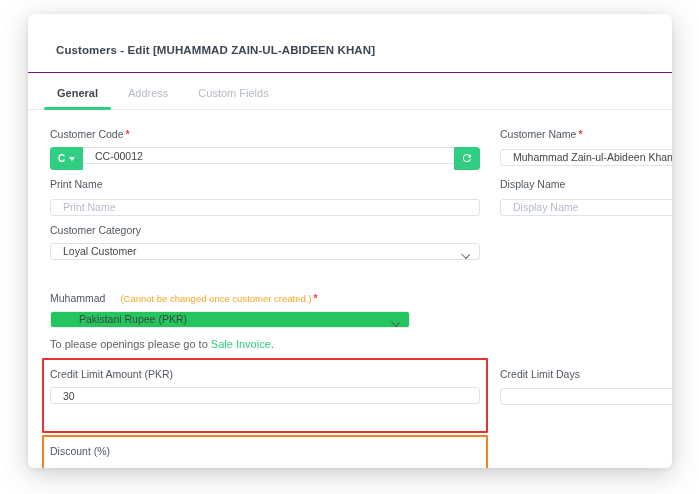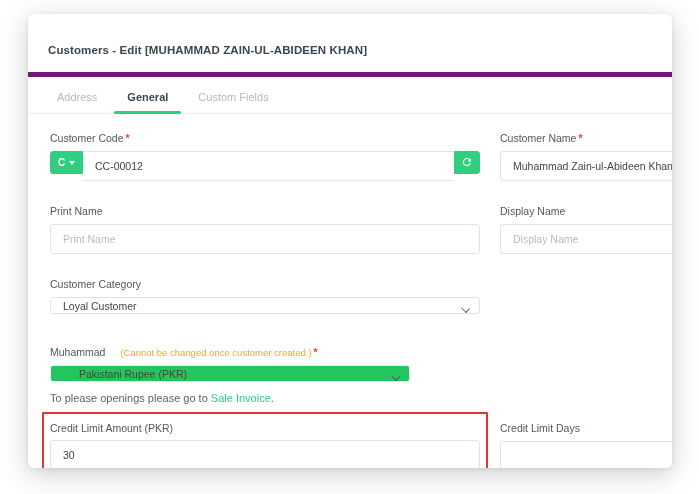--- a/index.html
+++ b/index.html
@@ -3,36 +3,36 @@
 <meta charset="utf-8">
 <style>
   * { box-sizing: border-box; margin: 0; padding: 0; }
   html, body { width: 699px; height: 494px; background: #ffffff; font-family: "Liberation Sans", sans-serif; }
   .card {
     position: absolute; left: 28px; top: 14px; width: 644px; height: 454px;
     background: #fff; border-radius: 6px;
     box-shadow: 0 6px 26px rgba(90,90,95,.30), 0 1px 4px rgba(0,0,0,.08);
     overflow: hidden;
   }
-  .card-header { padding: 30px 20px 16px; border-bottom: 5px solid #701a75; }
+  .card-header { padding: 30px 28px 16px; border-bottom: 1px solid #701a75; }
   .card-title { font-size: 11.5px; font-weight: bold; color: #3a4651; letter-spacing: .1px; }
   .tabs { display: flex; border-bottom: 1px solid #ececec; padding: 0 14px; }
   .tab { padding: 14px 15px 10px; font-size: 11px; color: #b3bac1; cursor: pointer; position: relative; }
   .tab.active { color: #3d454d; font-weight: bold; }
   .tab.active::after { content: ""; position: absolute; left: 2px; right: 2px; bottom: -1px; height: 3px; background: #2fce81; border-radius: 2px; }
   .form { padding: 18px 22px 0; width: 800px; }
   .row { display: flex; align-items: flex-start; }
   .col-l { width: 430px; flex: none; }
   .col-r { width: 290px; flex: none; margin-left: 20px; }
-  .group { margin-bottom: 24px; }
+  .group { margin-bottom: 8px; }
   .lbl { font-size: 10.5px; color: #4f5861; margin-bottom: 7px; display: block; }
   .req { color: #f03e3e; font-weight: bold; margin-left: 2px; }
   .note-inline { color: #f5a623; font-size: 9.5px; margin-left: 12px; }
   .inp {
-    width: 100%; height: 30px; border: 1px solid #dfe3e8; border-radius: 3px;
+    width: 100%; height: 17px; border: 1px solid #dfe3e8; border-radius: 3px;
     font-size: 10.5px; color: #444; padding: 0 12px; outline: none; background: #fff;
     font-family: "Liberation Sans", sans-serif;
   }
   .inp::placeholder { color: #b4bcc6; }
   .inp.num { }
   .code-wrap { display: flex; width: 100%; }
   .code-prefix {
     width: 33px; height: 23px; background: #2fce81; border: 1px solid #2fce81;
     border-radius: 3px 0 0 3px; color: #fff; font-size: 10px; font-weight: bold;
     display: flex; align-items: center; justify-content: center; gap: 4px; cursor: pointer;
@@ -46,39 +46,39 @@
   .code-refresh svg { width: 12px; height: 12px; }
   .sel {
     position: relative; width: 100%; height: 17px; border: 1px solid #dfe3e8; border-radius: 3px;
     font-size: 10.5px; color: #444; display: flex; align-items: center; padding: 0 12px;
     background: #fff; cursor: pointer;
   }
   .sel .chev { position: absolute; right: 10px; top: 7px; width: 7px; height: 7px; border-right: 1.6px solid #555; border-bottom: 1.6px solid #555; transform: rotate(45deg) scale(1,.8); }
   .sel.disabled { background: #22c55e; border-color: #e9ecef; width: 360px; padding-left: 28px; }
   .openings { font-size: 11px; color: #5a6268; margin: 10px 0 0; }
   .openings a { color: #2fce81; text-decoration: none; cursor: pointer; }
-  .annot { border: 2px solid; border-radius: 1px; margin: 8px -8px 0; padding: 8px 6px 11px; }
+  .annot { border: 2px solid; border-radius: 1px; margin: 8px -8px 0; padding: 8px 6px 27px; }
   .annot .lbl { margin-bottom: 6px; }
   .annot.red { border-color: #e8312f; }
   .annot.orange { border-color: #f08123; margin-top: 2px; }
   .col-r.shift { margin-top: 18px; }
   .mt-cat { margin-bottom: 32px; }
 </style>
 </head>
 <body>
 
 <div class="card">
 
   <div class="card-header">
     <div class="card-title">Customers - Edit [MUHAMMAD ZAIN-UL-ABIDEEN KHAN]</div>
   </div>
 
   <div class="tabs">
+    <div class="tab active">General</div>
     <div class="tab">Address</div>
-    <div class="tab active">General</div>
     <div class="tab">Custom Fields</div>
   </div>
 
   <div class="form">
 
     <div class="row">
       <div class="col-l group">
         <span class="lbl"><span>Customer Code</span><span class="req">*</span></span>
         <div class="code-wrap">
           <div class="code-prefix">

